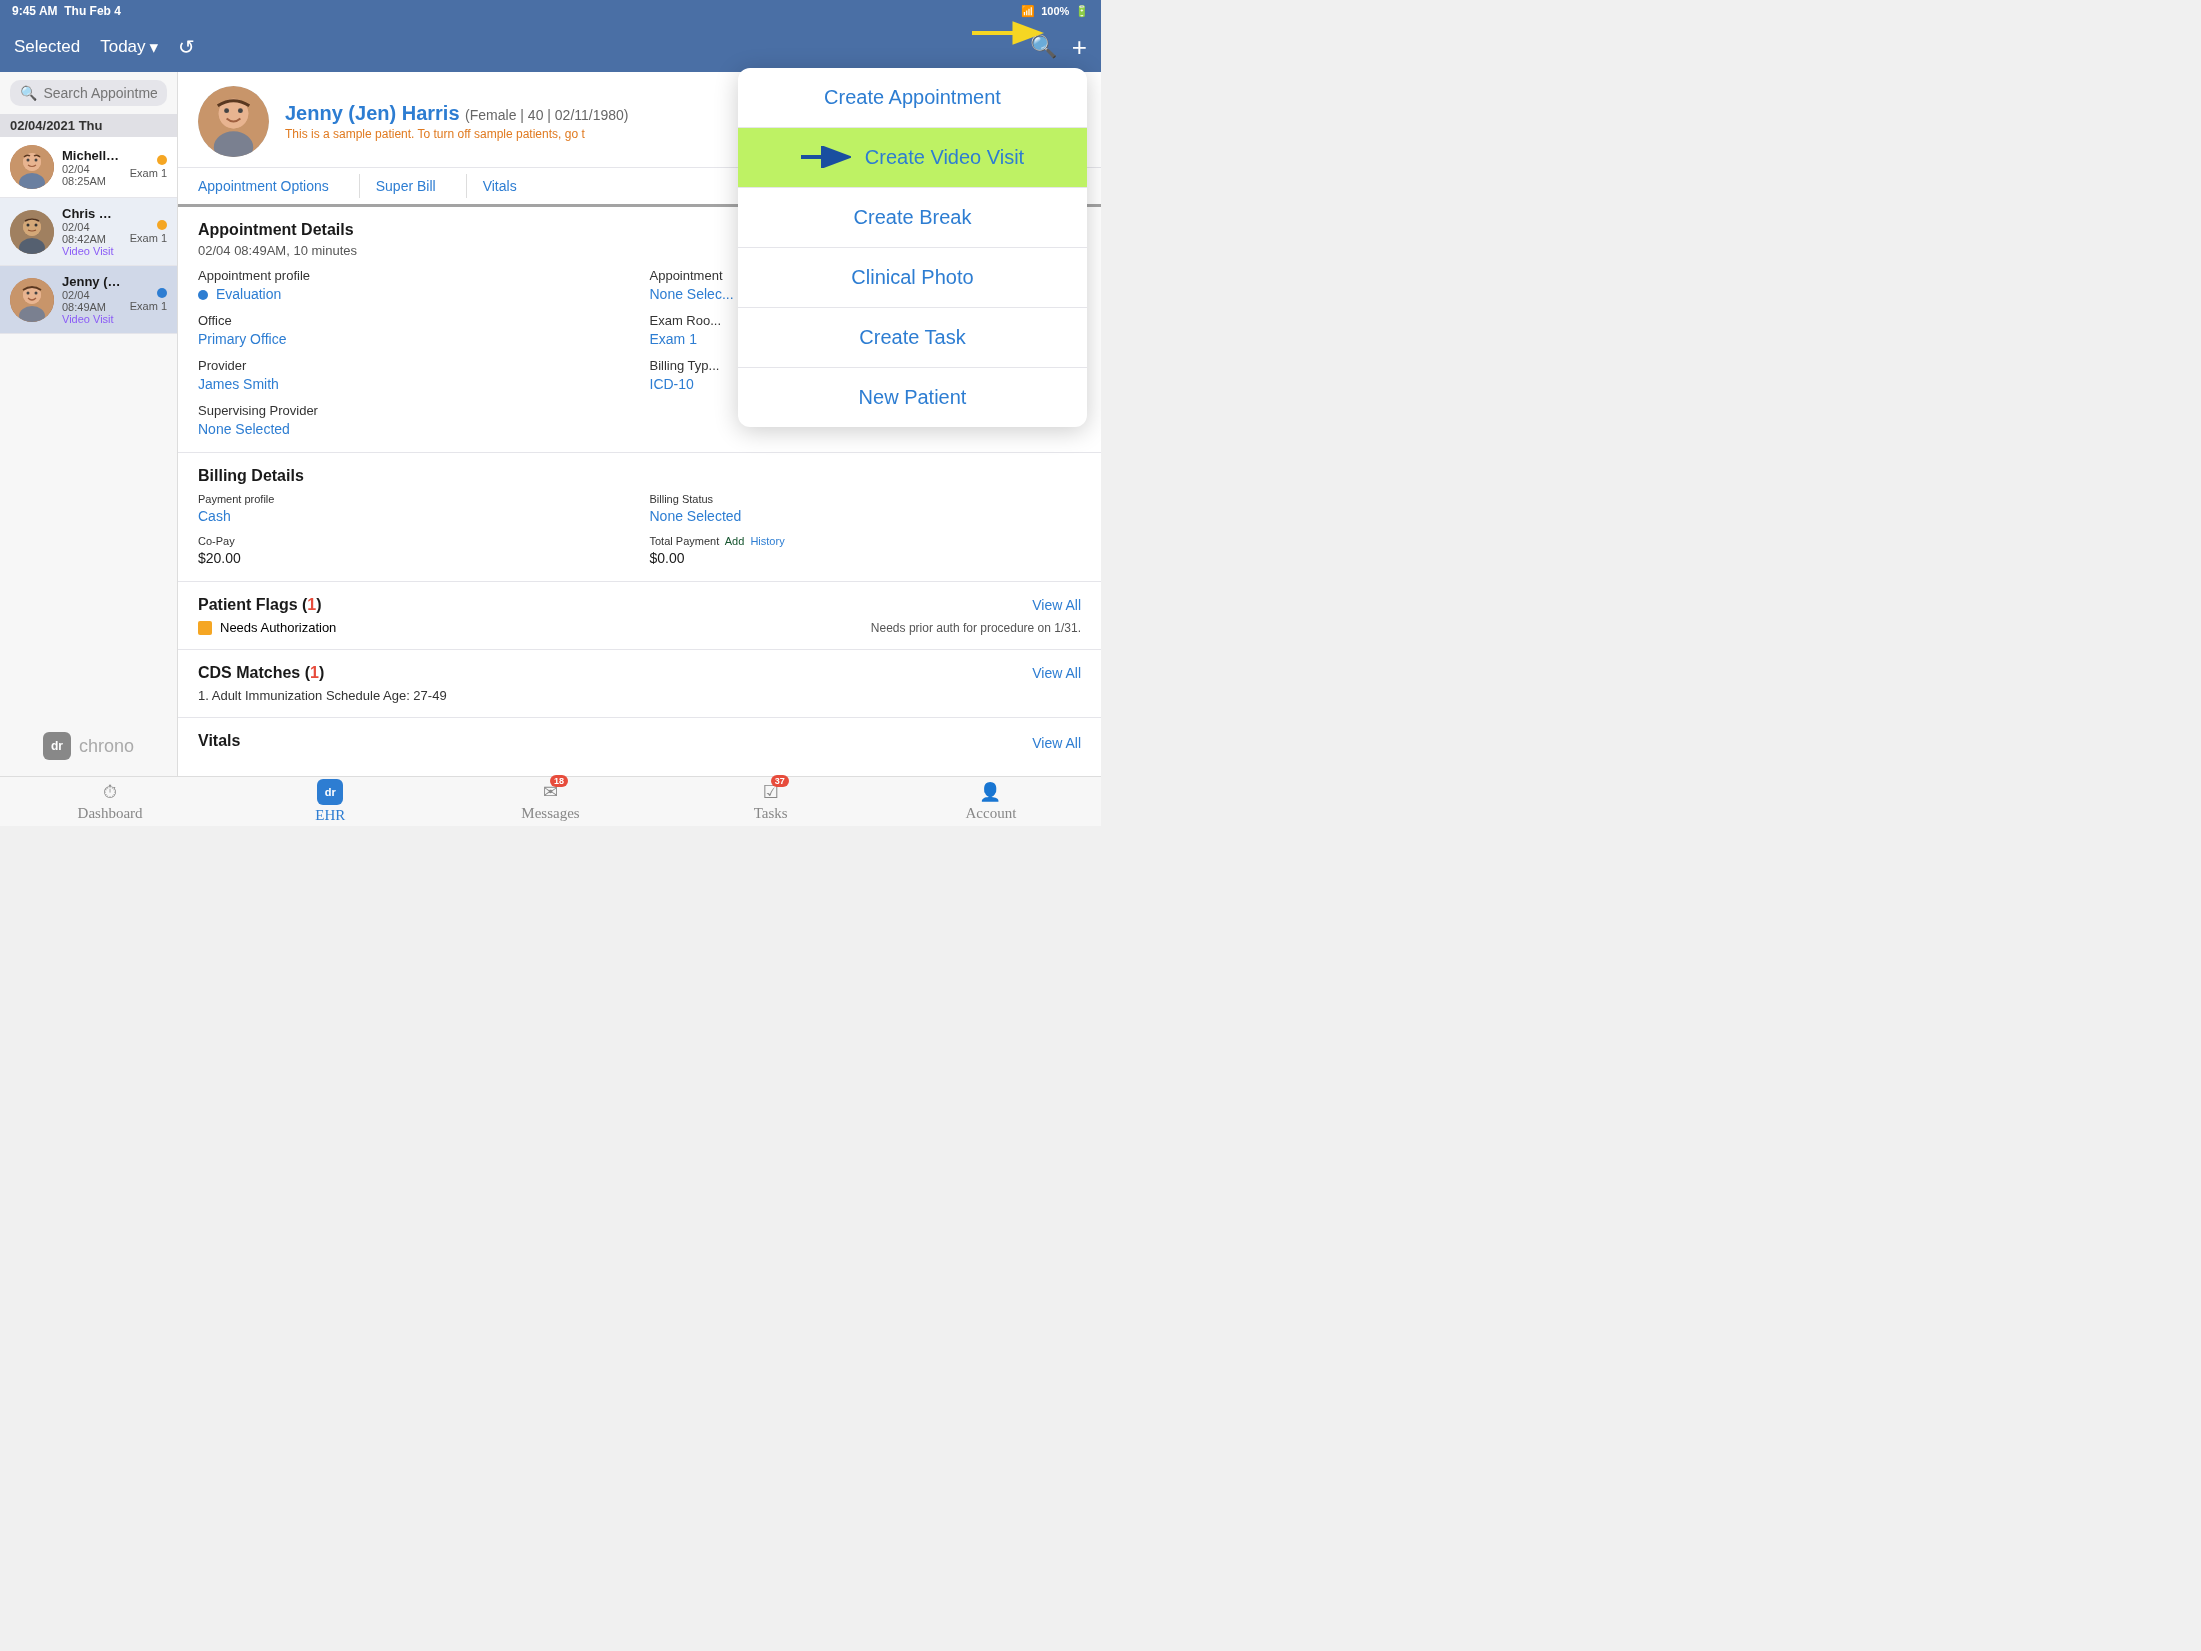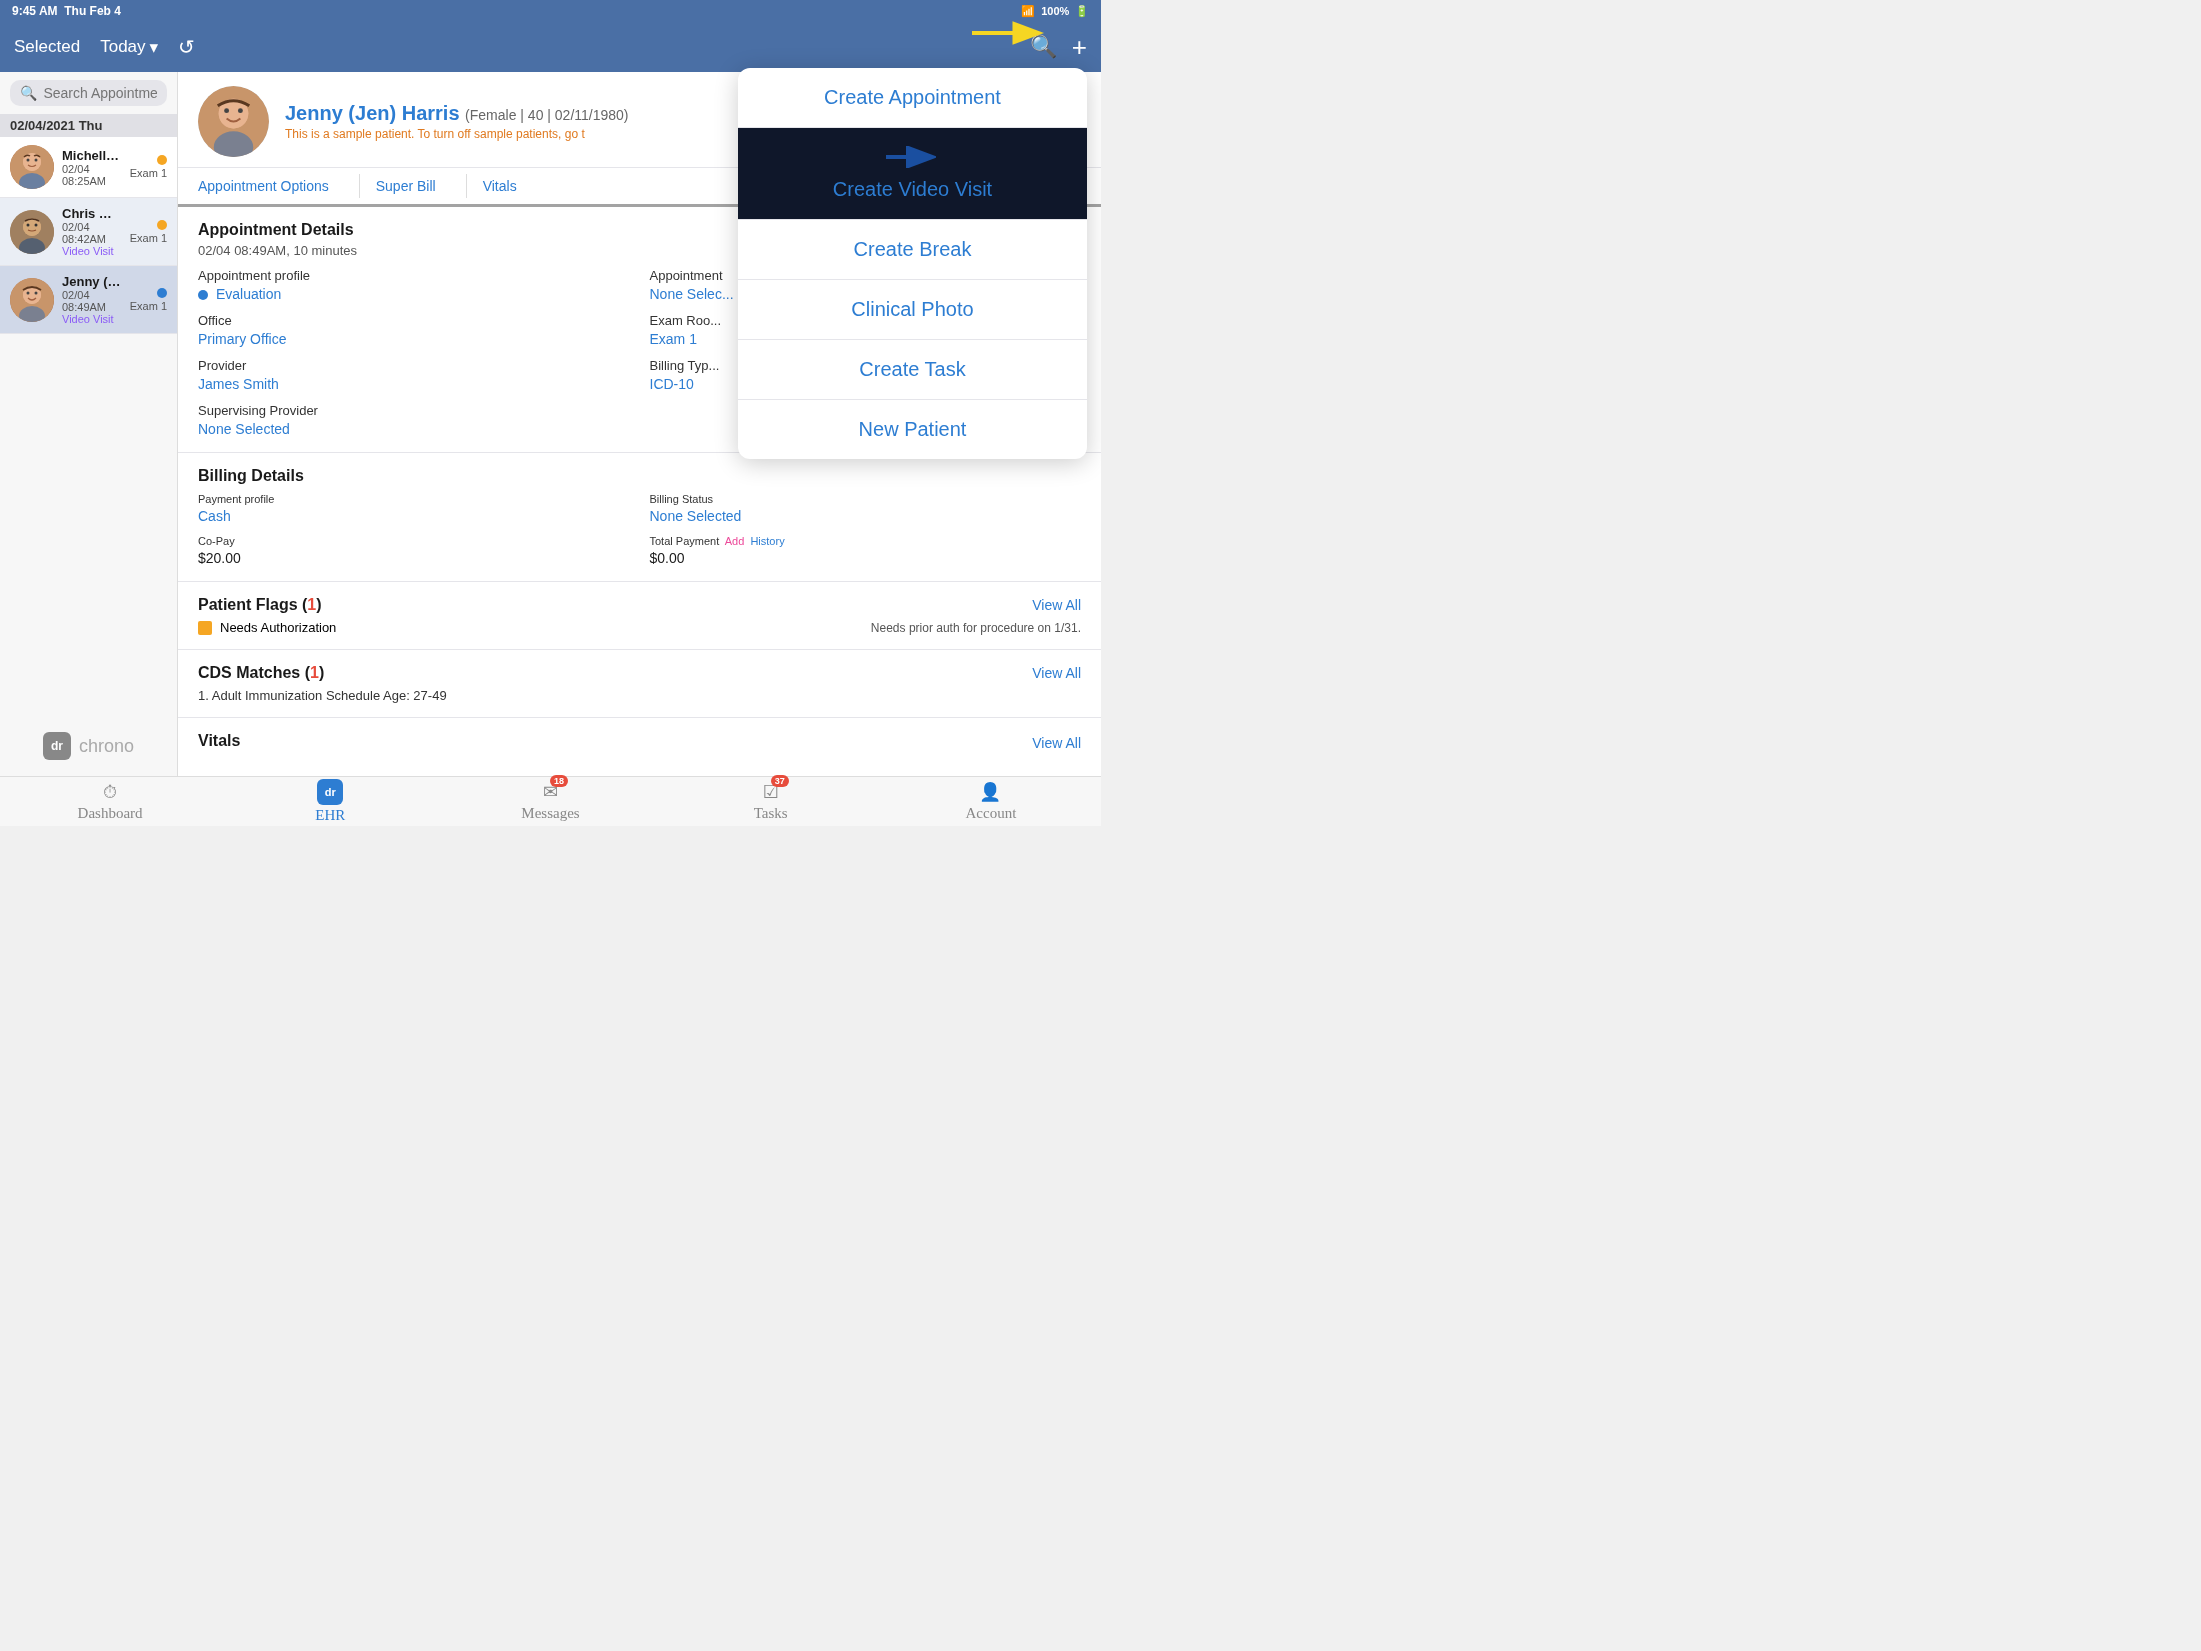--- a/index.html
+++ b/index.html
@@ -487,22 +487,21 @@
       font-size: 20px;
       color: #2d7dd2;
       text-align: center;
       border-bottom: 1px solid #e5e5ea;
       cursor: pointer;
     }
     .dropdown-item:last-child {
       border-bottom: none;
     }
     .dropdown-item.highlighted {
-      background: #0f172a;
-      flex-direction: column;
+      background: #bef264;
     }
 
     
     .top-nav-right-wrapper {
       position: relative;
     }
 
     
     .face-circle-1 {
       background: radial-gradient(circle at 40% 35%, #d4956a, #9a5a2a);
@@ -757,21 +756,21 @@
           <label>Billing Status</label>
           <span class="bval">None Selected</span>
         </div>
         <div class="billing-field">
           <label>Co-Pay</label>
           <span class="bval black">$20.00</span>
         </div>
         <div class="billing-field">
           <label>
             <span>Total Payment</span>&nbsp;
-            <a style="color:#ec4899;text-align:center;">Add</a>&nbsp;
+            <a style="color:#14532d;text-align:center;">Add</a>&nbsp;
             <a style="color:#2d7dd2;">History</a>
           </label>
           <span class="bval black">$0.00</span>
         </div>
       </div>
     </div>
 
     <div class="flags-section">
       <div class="flags-header">
         <span class="flags-title">

